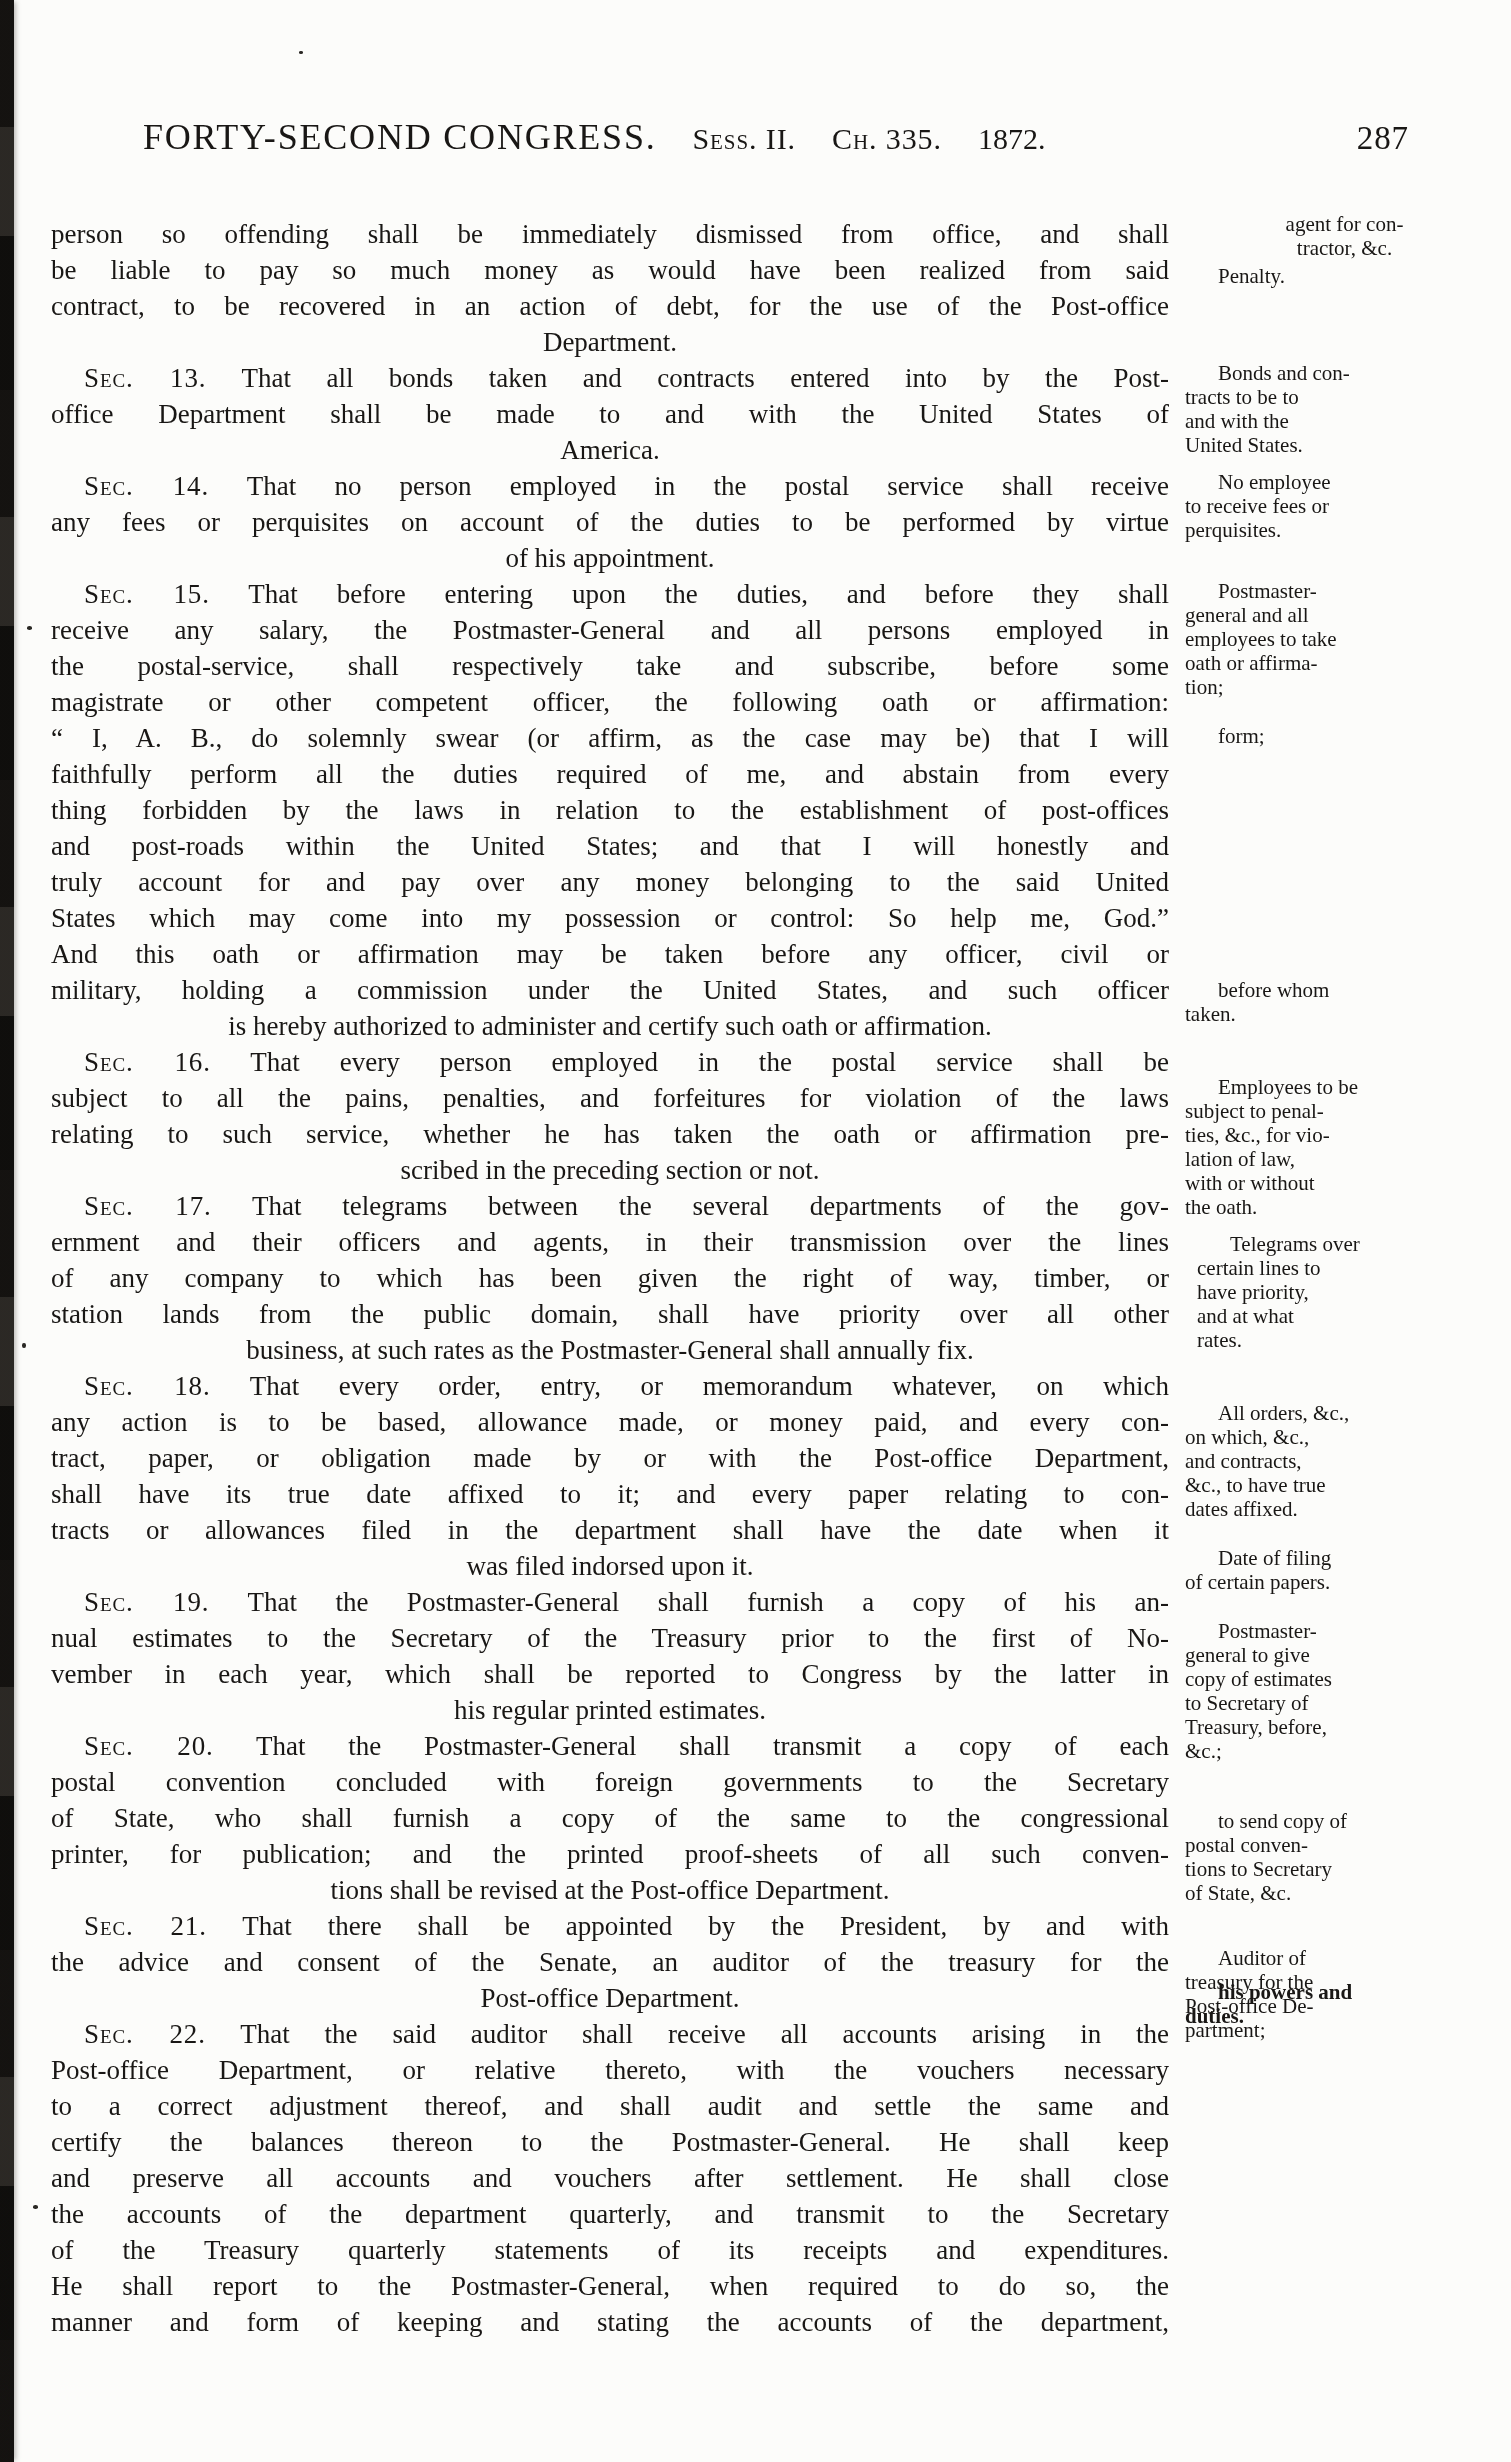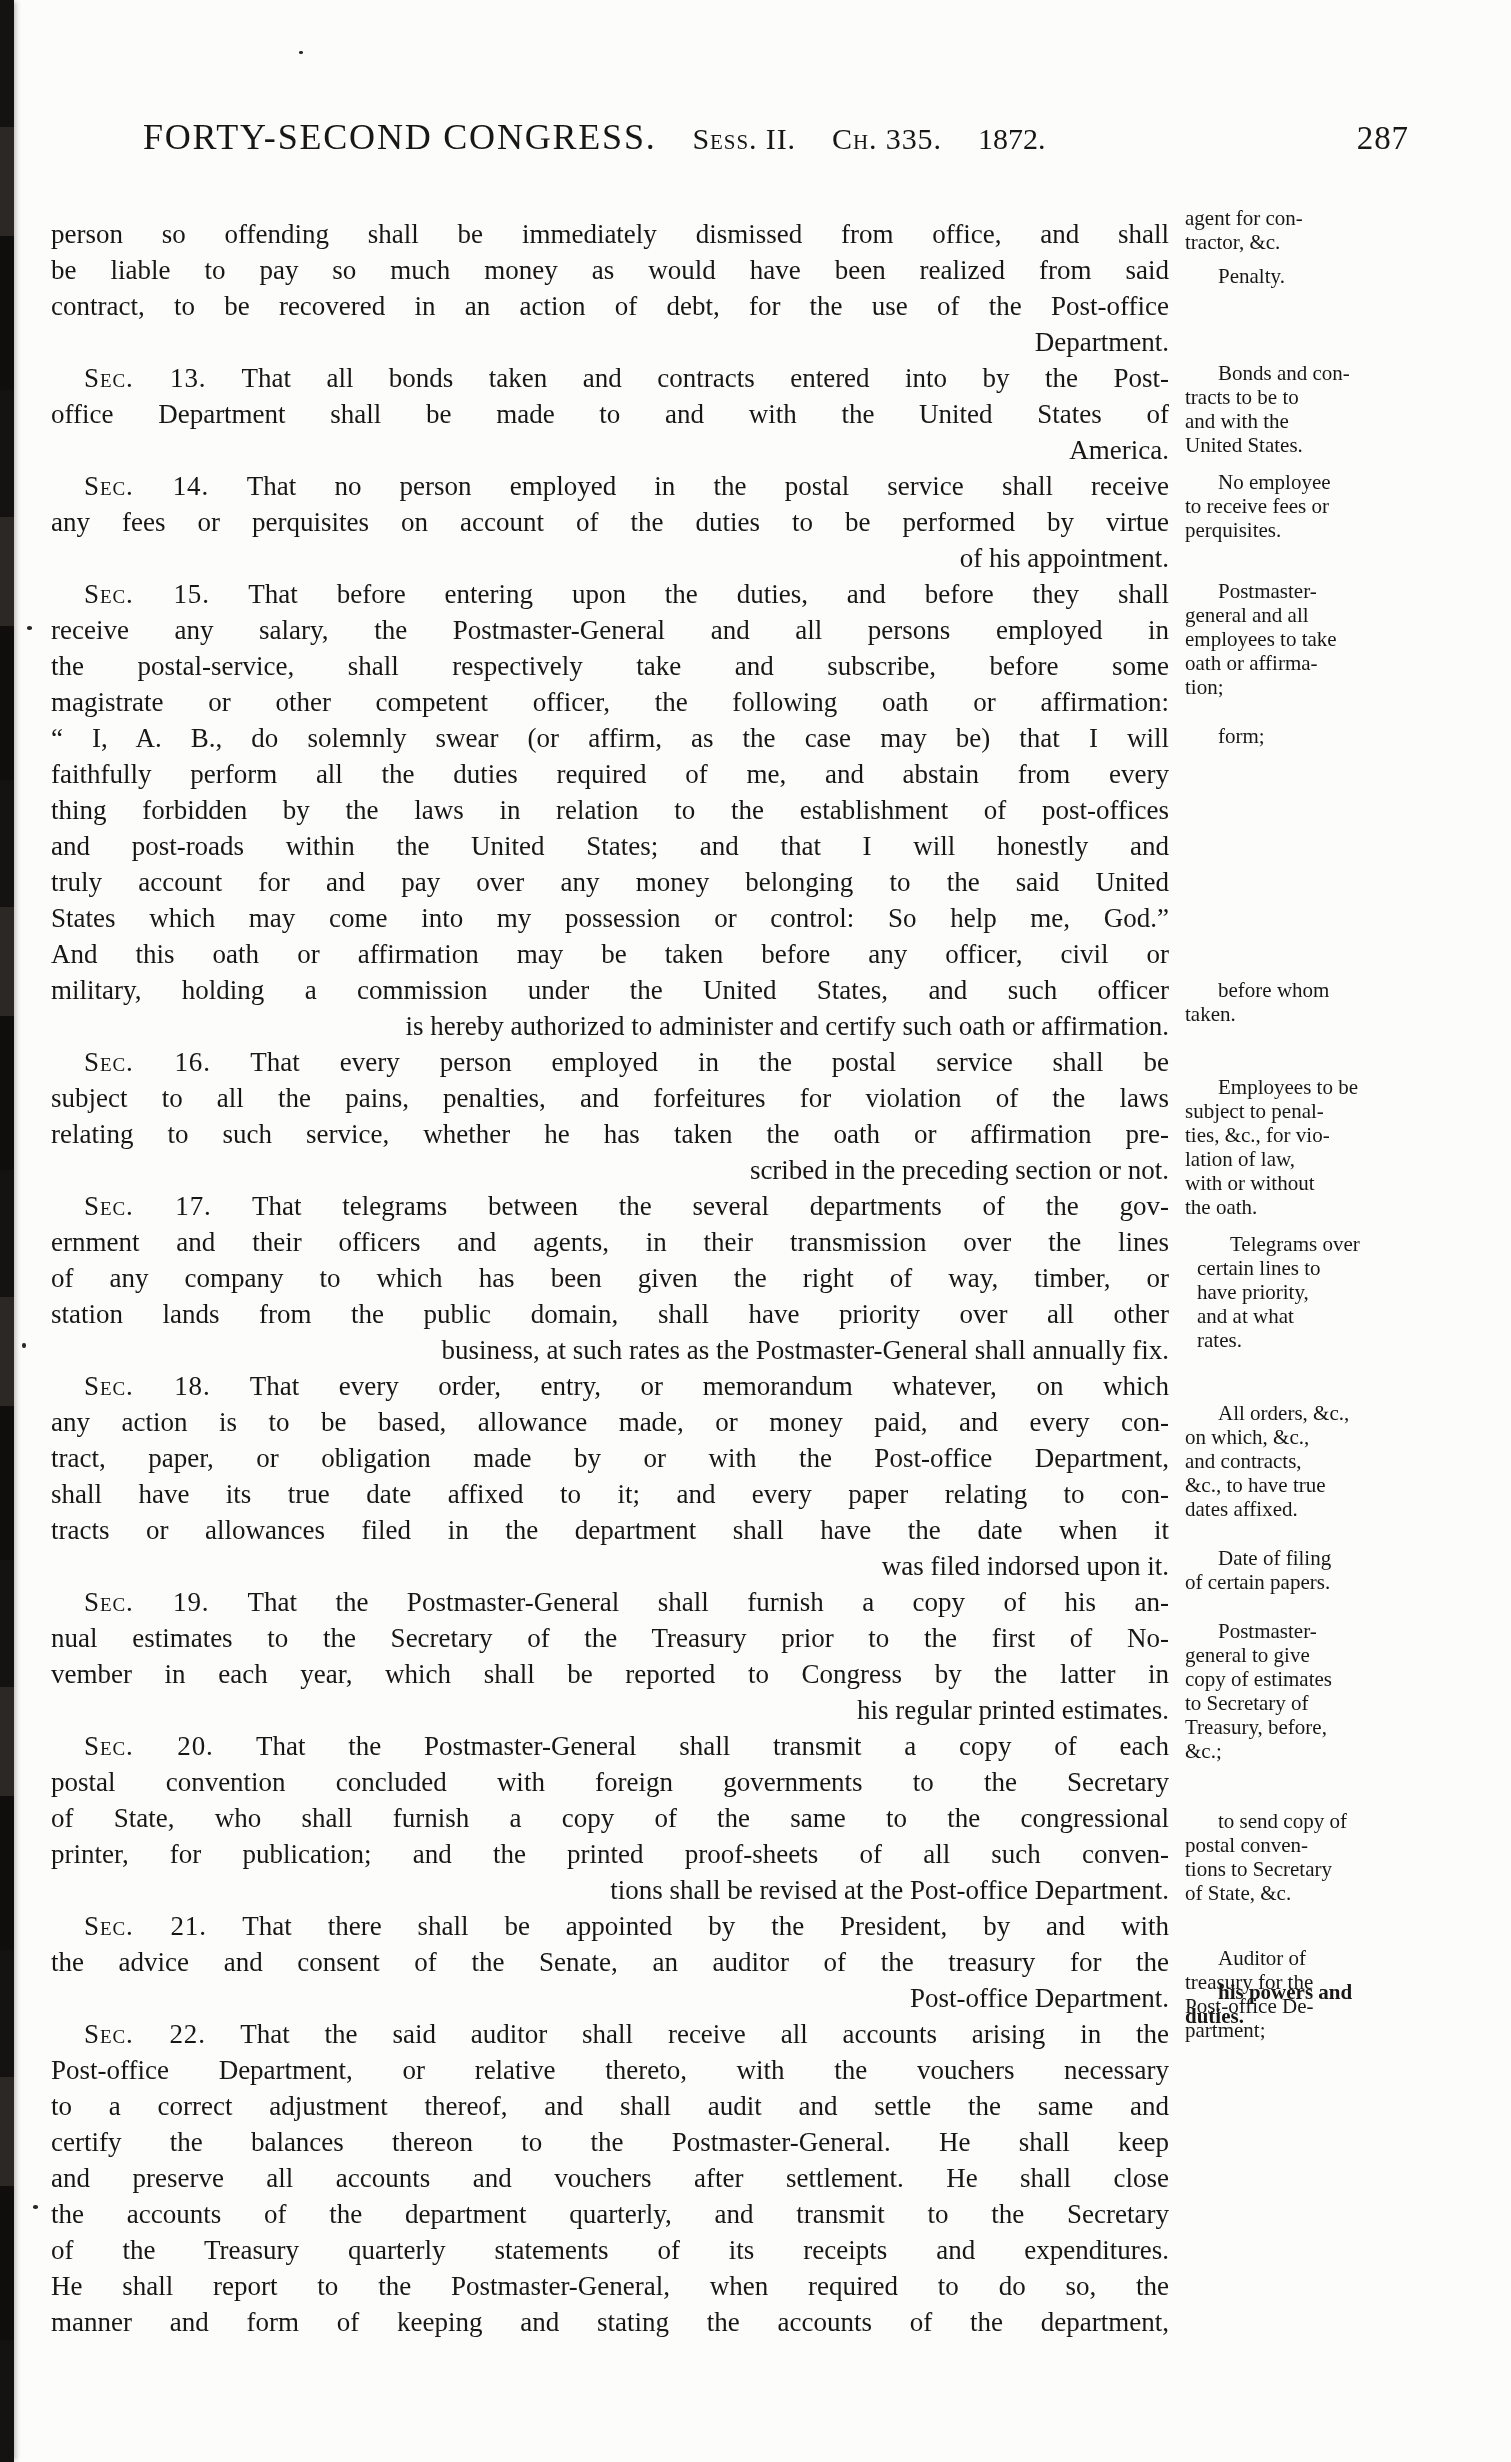--- a/index.html
+++ b/index.html
@@ -34,21 +34,21 @@
   .hdr .year     { font-size:30px; }
   .hdr .pageno   { font-size:33px; margin-left:auto; letter-spacing:0.9px; }
 
   
   .body-col {
     position:absolute; left:51px; top:216px; width:1118px;
     font-size:27px; line-height:36px;
   }
   .bline { white-space:normal; }
   .bline.j { text-align:justify; text-align-last:justify; }
-  .bline.l { text-align:right; }
+  .bline.l { text-align:center; }
   .bline.ind { padding-left:33px; }
   .sc { font-variant:small-caps; letter-spacing:0.9px; }
 
   
   .margin-col {
     position:absolute; left:1185px; top:0; width:319px; height:100%;
     font-size:21px; line-height:24px;
   }
   .mnote { position:absolute; left:0; right:0; }
   .mnote .mline { white-space:nowrap; }
@@ -129,21 +129,21 @@
       <div class="bline j">to a correct adjustment thereof, and shall audit and settle the same and</div>
       <div class="bline j">certify the balances thereon to the Postmaster-General.  He shall keep</div>
       <div class="bline j">and preserve all accounts and vouchers after settlement.  He shall close</div>
       <div class="bline j">the accounts of the department quarterly, and transmit to the Secretary</div>
       <div class="bline j">of the Treasury quarterly statements of its receipts and expenditures.</div>
       <div class="bline j">He shall report to the Postmaster-General, when required to do so, the</div>
       <div class="bline j">manner and form of keeping and stating the accounts of the department,</div>
     </main>
 
   <aside class="margin-col" id="margin-col">
-      <div class="mnote" style="top: 206px;">
+      <div class="mnote" style="top: 212px; text-align: center;">
         <div class="mline">agent for con-</div>
         <div class="mline">tractor, &amp;c.</div>
       </div>
       <div class="mnote" style="top: 264px;">
         <div class="mline first-ind">Penalty.</div>
       </div>
       <div class="mnote" style="top: 361px;">
         <div class="mline first-ind">Bonds and con-</div>
         <div class="mline">tracts to be to</div>
         <div class="mline">and with the</div>

